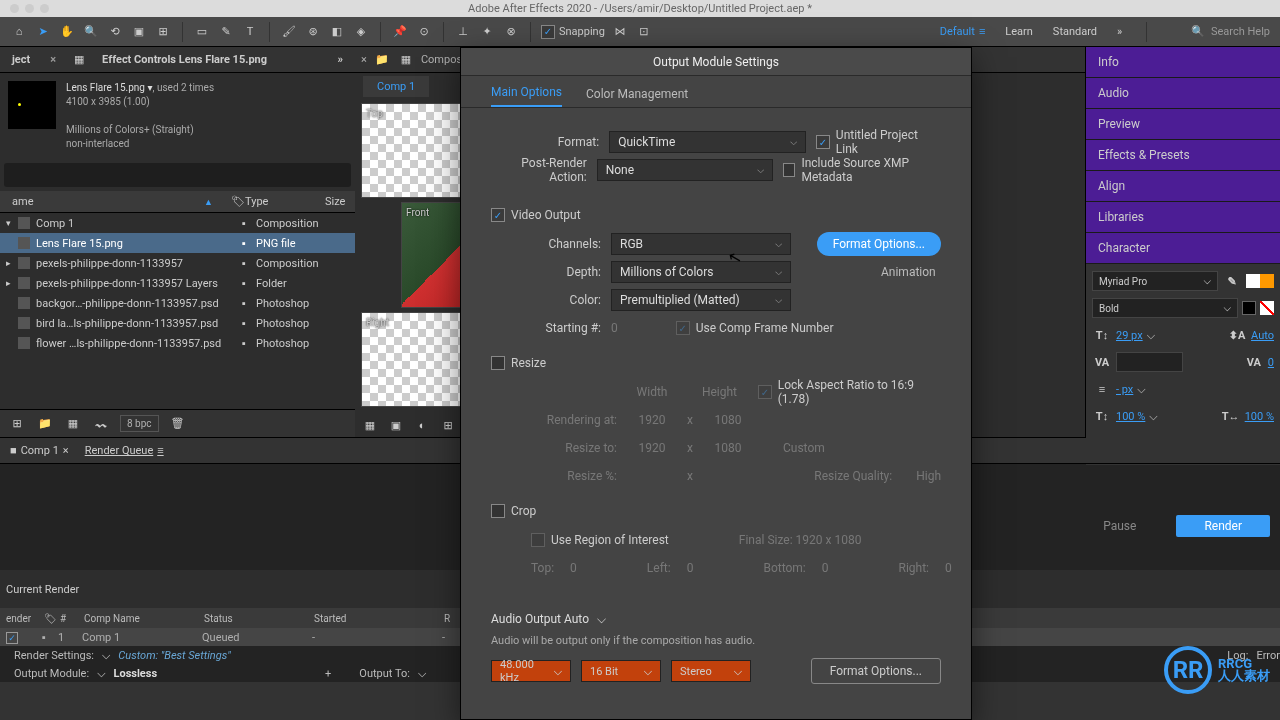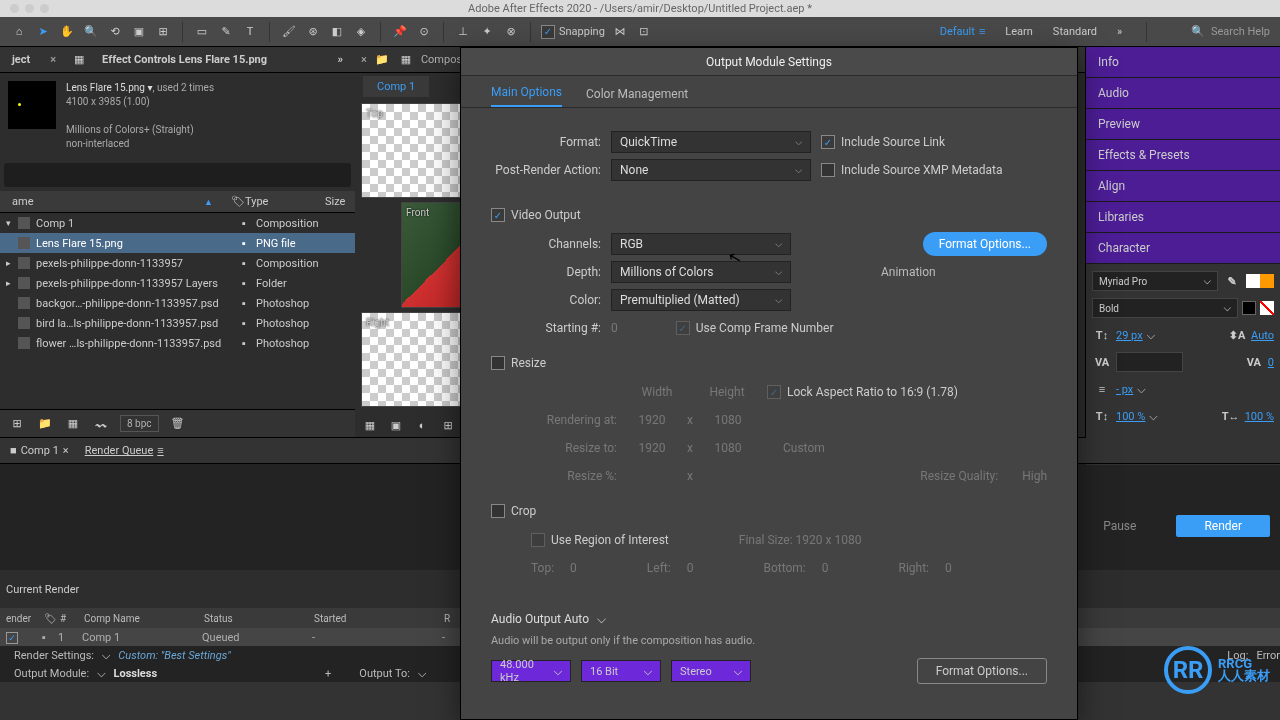--- a/index.html
+++ b/index.html
@@ -67,21 +67,21 @@
 .bot-tab { font-size:11px; color:#ccc; display:flex; align-items:center; gap:4px; }
 .bot-tab.active { text-decoration:underline;justify-content:flex-end; }
 .current-render { height:38px; display:flex; align-items:center; padding-left:6px; font-size:11px; color:#ccc; background:#2d2d2d; }
 .queue-head { height:20px; background:#3a3a3a; display:flex; align-items:center; font-size:10px; color:#bbb; }
 .qh { padding:0 6px; }
 .queue-row { height:18px; display:flex; align-items:center; font-size:11px; background:#454545; }
 .queue-sub { height:18px; display:flex; align-items:center; font-size:11px; padding-left:14px; color:#bbb; gap:8px; }
 .link-text { color:#69a7d6; font-style:italic; }
 .chk { width:12px; height:12px; border:1px solid #999; display:inline-flex; align-items:center; justify-content:center; font-size:9px; }
 .chk.on::after { content:"✓"; color:#3a9df6; }
-.dialog { position:absolute; left:460px; top:47px; width:618px; height:673px; background:#444; border:1px solid #000; box-shadow:0 10px 30px rgba(0,0,0,.5); z-index:100; display:flex; flex-direction:column; }
+.dialog { position:absolute; left:460px; top:47px; width:512px; height:673px; background:#444; border:1px solid #000; box-shadow:0 10px 30px rgba(0,0,0,.5); z-index:100; display:flex; flex-direction:column; }
 .dlg-title { height:28px; background:#4a4a4a; display:flex; align-items:center; justify-content:center; font-size:12px; color:#eee; border-bottom:1px solid #2a2a2a; }
 .dlg-tabs { height:32px; display:flex; align-items:flex-end; gap:24px; padding:0 30px; border-bottom:1px solid #2a2a2a; }
 .dlg-tab { font-size:12px; color:#bbb; padding-bottom:6px; cursor:pointer; }
 .dlg-tab.active { color:#3a9df6; border-bottom:2px solid #3a9df6; }
 .dlg-body { flex:1; padding:20px 30px; overflow:auto; }
 .form-row { display:flex; align-items:center; height:28px; gap:10px; }
 .form-label { width:110px; text-align:right; font-size:12px; color:#ccc; }
 .dd { width:200px; height:22px; background:#333; border:1px solid #222; display:flex; align-items:center; justify-content:space-between; padding:0 8px; font-size:12px; color:#ddd; cursor:pointer; }
 .dd .cv { font-size:9px; color:#999; }
 .dlg-chk { display:flex; align-items:center; gap:6px; font-size:12px; color:#ccc; }
@@ -89,21 +89,21 @@
 .cbox.checked { background:#3a3a3a; }
 .cbox.checked::after { content:"✓"; color:#3a9df6; }
 .cbox.dis { opacity:.4; }
 .sect-head { display:flex; align-items:center; gap:8px; font-size:12px; color:#ddd; margin:14px 0 8px 0; }
 .format-btn { background:#3a9df6; color:#fff; padding:5px 16px; border-radius:12px; font-size:12px; margin-left:auto; }
 .format-btn2 { border:1px solid #888; color:#ccc; padding:5px 18px; border-radius:3px; font-size:12px; background:#444; }
 .sub-block { margin-left:40px; }
 .sub-label { width:86px; text-align:right; font-size:12px; color:#999; }
 .dim-txt { font-size:12px; color:#999; }
 .dis .dim-txt, .dis .sub-label, .dis .dd { opacity:.6; }
-.audio-dd { width:80px; height:22px; background:#6d28d9; border:1px solid #222; display:flex; align-items:center; justify-content:space-between; padding:0 8px; font-size:11px; color:#ccc; }
+.audio-dd { width:80px; height:22px; background:#c2410c; border:1px solid #222; display:flex; align-items:center; justify-content:space-between; padding:0 8px; font-size:11px; color:#ccc; }
 .cursor-arrow { position:absolute; left:728px; top:248px; z-index:200; font-size:16px; color:#000; transform:rotate(-15deg); }
 .watermark { position:absolute; right:10px; bottom:26px; z-index:300; display:flex; align-items:center; gap:6px; }
 .wm-circle { width:48px; height:48px; border-radius:50%; border:4px solid #3a9df6; display:flex; align-items:center; justify-content:center; color:#3a9df6; font-size:24px; font-weight:bold; }
 .wm-text { font-size:13px; line-height:12px; color:#3a9df6; font-weight:bold; }
 </style>
 </head>
 <body>
 
 <div class="title-bar">
   <div class="traffic">
@@ -404,21 +404,21 @@
   </div>
   <div class="dlg-body">
     <div class="form-row">
       <span class="form-label">Format:</span>
       <div class="dd">
           <span>QuickTime</span>
           <span class="cv">⌵</span>
         </div>
       <label class="dlg-chk">
           <span class="cbox checked"></span>
-          <span>Include Source Link</span>
+          <span>Untitled Project Link</span>
         </label>
     </div>
     <div class="form-row">
       <span class="form-label">Post-Render Action:</span>
       <div class="dd">
           <span>None</span>
           <span class="cv">⌵</span>
         </div>
       <label class="dlg-chk">
           <span class="cbox"></span>

